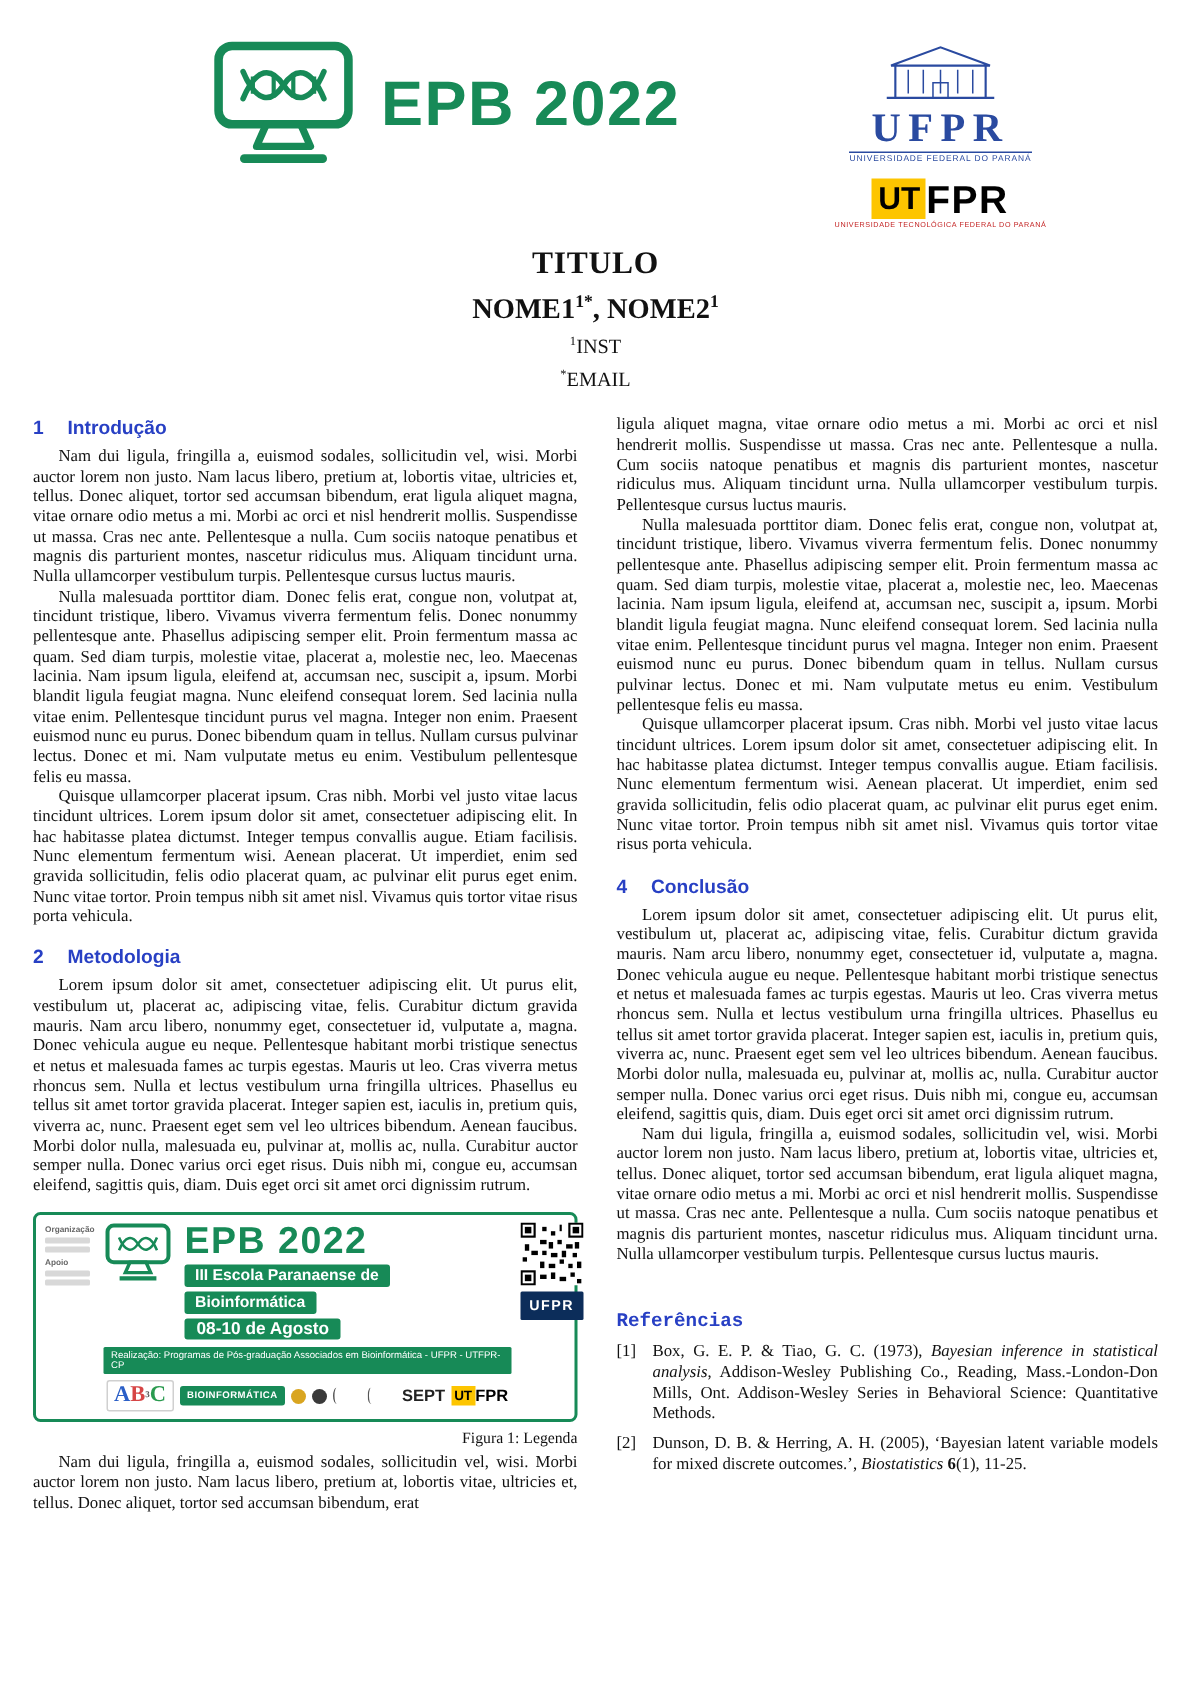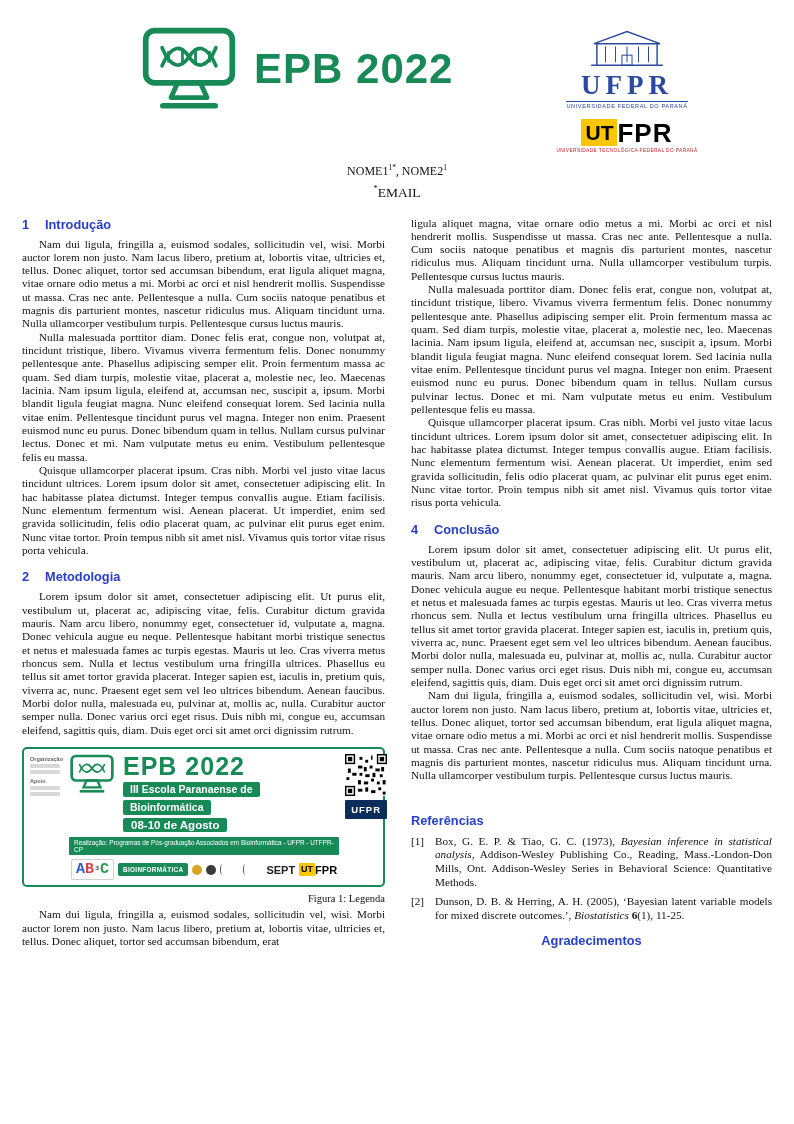--- a/index.html
+++ b/index.html
@@ -20,21 +20,21 @@
   .ufpr-acronym { font-family:"Liberation Serif", serif; font-weight:700; font-size:27px; color:#2a4aa0; letter-spacing:5px; line-height:1; margin-top:2px; }
   .ufpr-caption { font-family:"Liberation Sans", sans-serif; font-size:5.6px; color:#2a4aa0; letter-spacing:.6px; margin-top:2px; border-top:1px solid #2a4aa0; padding-top:1px; }
   .utfpr-block { display:flex; flex-direction:column; align-items:center; }
   .utfpr-row { display:flex; align-items:center; }
   .utfpr-box { background:#fdc500; color:#000; font-family:"Liberation Sans", sans-serif; font-weight:800; font-size:21px; padding:3px 4px; line-height:1; }
   .utfpr-rest { color:#000; font-family:"Liberation Sans", sans-serif; font-weight:800; font-size:26px; line-height:1; letter-spacing:1px; }
   .utfpr-caption { font-family:"Liberation Sans", sans-serif; font-size:4.8px; color:#c21f1f; letter-spacing:.4px; margin-top:2px; }
   
   .titleblock { text-align:center; margin-top:10px; }
   .doc-title { font-size:21px; font-weight:700; letter-spacing:.5px; }
-  .authors { font-size:12px; margin-top:7px; }
+  .authors { font-size:19px; margin-top:7px;font-weight:bold; }
   .inst-line, .email-line { font-size:13.5px; margin-top:5px; }
   sup { font-size:62%; }
   
   .columns { display:flex; gap:26px; margin-top:16px; padding:0 0; }
   .col { width:363px; }
   .p { font-size:11.2px; line-height:1.19; text-align:justify; text-indent:17px; }
   .sec-h { color:#2840c4; font-family:"Liberation Sans", sans-serif; font-weight:700; font-size:12.8px; margin:12px 0 6px 0; }
   .sec-h.first { margin-top:0; }
   .sec-num { display:inline-block; min-width:10px; margin-right:13px; }
   
@@ -44,37 +44,37 @@
   .micro-label { font-family:"Liberation Sans", sans-serif; font-size:5.5px; color:#666; font-weight:700; margin-top:2px; }
   .micro-bar { height:4px; background:#d8d8d8; border-radius:1px; width:90%; }
   .banner-center { flex:1; display:flex; flex-direction:column; }
   .banner-top { display:flex; align-items:flex-start; gap:8px; }
   .banner-title-wrap { display:flex; flex-direction:column; align-items:flex-start; gap:3px; }
   .banner-epb { font-family:"Liberation Sans", sans-serif; font-weight:800; font-size:25px; color:#178a57; letter-spacing:1px; line-height:1; }
   .green-bar { display:inline-block; background:#178a57; color:#fff; font-family:"Liberation Sans", sans-serif; font-weight:700; font-size:10.5px; padding:1px 7px; border-radius:2px; line-height:1.25; }
   .dates-bar { display:inline-block; background:#178a57; color:#fff; font-family:"Liberation Sans", sans-serif; font-weight:800; font-size:11.5px; padding:1px 8px; border-radius:2px; }
   .banner-real { background:#178a57; color:#fff; font-family:"Liberation Sans", sans-serif; font-size:6.4px; text-align:left; padding:2px 5px; margin-top:5px; border-radius:1px; }
   .banner-logos { display:flex; align-items:center; justify-content:space-between; padding:4px 2px 0 2px; gap:4px; }
-  .ab3c { font-family:Liberation Mono, monospace; font-weight:800; font-size:15px; border:1px solid #d0d0d0; padding:1px 4px; border-radius:2px; }
+  .ab3c { font-family:Liberation Serif, serif; font-weight:800; font-size:15px; border:1px solid #d0d0d0; padding:1px 4px; border-radius:2px; }
   .ab3c .l-a { color:#2b5fc7; } .ab3c .l-b { color:#d64545; } .ab3c .l-3 { color:#555; font-size:10px; } .ab3c .l-c { color:#2a9a4f; }
   .bio-chip { background:#178a57; color:#fff; font-family:"Liberation Sans", sans-serif; font-weight:700; font-size:6.4px; padding:3px 5px; border-radius:2px; letter-spacing:.3px; }
   .dot-logo { width:10px; height:10px; border-radius:50%; }
   .dot-gold { background:#d9a520; } .dot-dark { background:#3a3a3a; }
   .sept { display:flex; align-items:center; gap:18px; font-family:"Liberation Sans", sans-serif; font-weight:800; font-size:11px; color:#222; }
   .sept-arc { width:5px; height:11px; border-left:1.6px solid #555; border-radius:50%; }
   .ufpr-chip { background:#0c2d5a; color:#fff; font-family:"Liberation Sans", sans-serif; font-weight:700; font-size:9.5px; padding:4px 6px; letter-spacing:1px; border-radius:1px; }
   .utfpr-chip { display:flex; align-items:center; }
   .utfpr-chip .mini-box { background:#fdc500; color:#000; font-family:"Liberation Sans", sans-serif; font-weight:800; font-size:9px; padding:2px 2px; line-height:1; }
   .utfpr-chip .mini-rest { font-family:"Liberation Sans", sans-serif; font-weight:800; font-size:11px; color:#000; }
   .banner-rightcol { width:46px; display:flex; flex-direction:column; align-items:center; gap:4px; }
   .qr { width:42px; height:42px; }
   .figcap { text-align:right; font-size:10.5px; margin-top:6px; }
   
   .refs { margin-top:30px; }
-  .ref-h { color:#2840c4; font-family:Liberation Sans, sans-serif; font-weight:700; font-size:12.8px; margin-bottom:7px; }
+  .ref-h { color:#2840c4; font-family:Liberation Mono, monospace; font-weight:700; font-size:12.8px; margin-bottom:7px; }
   .ref-item { display:flex; gap:7px; font-size:11.2px; line-height:1.22; text-align:justify; margin-bottom:6px; }
   .ref-label { flex:0 0 17px; }
   .ref-body .it { font-style:italic; }
   .ref-body .bd { font-weight:700; }
   .acks-h { text-align:center; color:#2840c4; font-family:"Liberation Sans", sans-serif; font-weight:700; font-size:12.8px; margin:10px 0 6px 0; }
   .acks-p { font-size:11.2px; line-height:1.22; text-align:justify; }
   svg.logo-epb { display:block; }
 </style>
 </head>
 <body>
@@ -112,21 +112,23 @@
         <div class="utfpr-row">
           <span class="utfpr-box">UT</span>
           <span class="utfpr-rest">FPR</span>
         </div>
         <div class="utfpr-caption">UNIVERSIDADE TECNOLÓGICA FEDERAL DO PARANÁ</div>
       </div>
     </div>
   </div>
 
   <div class="titleblock">
+    <div class="doc-title">TITULO</div>
     <div class="authors"><span><span>NOME1</span><sup>1*</sup></span><span>, </span><span><span>NOME2</span><sup>1</sup></span></div>
+    <div class="inst-line"><sup>1</sup><span>INST</span></div>
     <div class="email-line"><sup>*</sup><span>EMAIL</span></div>
   </div>
 
   <div class="columns">
 
     <div class="col">
 
       <div class="sec-h first"><span class="sec-num">1</span><span>Introdução</span></div>
       <p class="p">Nam dui ligula, fringilla a, euismod sodales, sollicitudin vel, wisi. Morbi auctor lorem non justo. Nam lacus libero, pretium at, lobortis vitae, ultricies et, tellus. Donec aliquet, tortor sed accumsan bibendum, erat ligula aliquet magna, vitae ornare odio metus a mi. Morbi ac orci et nisl hendrerit mollis. Suspendisse ut massa. Cras nec ante. Pellentesque a nulla. Cum sociis natoque penatibus et magnis dis parturient montes, nascetur ridiculus mus. Aliquam tincidunt urna. Nulla ullamcorper vestibulum turpis. Pellentesque cursus luctus mauris.</p>
       <p class="p">Nulla malesuada porttitor diam. Donec felis erat, congue non, volutpat at, tincidunt tristique, libero. Vivamus viverra fermentum felis. Donec nonummy pellentesque ante. Phasellus adipiscing semper elit. Proin fermentum massa ac quam. Sed diam turpis, molestie vitae, placerat a, molestie nec, leo. Maecenas lacinia. Nam ipsum ligula, eleifend at, accumsan nec, suscipit a, ipsum. Morbi blandit ligula feugiat magna. Nunc eleifend consequat lorem. Sed lacinia nulla vitae enim. Pellentesque tincidunt purus vel magna. Integer non enim. Praesent euismod nunc eu purus. Donec bibendum quam in tellus. Nullam cursus pulvinar lectus. Donec et mi. Nam vulputate metus eu enim. Vestibulum pellentesque felis eu massa.</p>
@@ -252,19 +254,18 @@
           <span class="ref-label">[1]</span>
           <span class="ref-body"><span>Box, G. E. P. &amp; Tiao, G. C. (1973), </span><span class="it">Bayesian inference in statistical analysis</span><span>, Addison-Wesley Publishing Co., Reading, Mass.-London-Don Mills, Ont. Addison-Wesley Series in Behavioral Science: Quantitative Methods.</span></span>
         </div>
         <div class="ref-item">
           <span class="ref-label">[2]</span>
           <span class="ref-body"><span>Dunson, D. B. &amp; Herring, A. H. (2005), ‘Bayesian latent variable models for mixed discrete outcomes.’, </span><span class="it">Biostatistics </span><span class="bd">6</span><span>(1), 11-25.</span></span>
         </div>
       </div>
 
       <div>
-        <div class="acks-h">Agradecimentos</div>
       </div>
 
     </div>
   </div>
 
 </div>
 
 </body></html>

